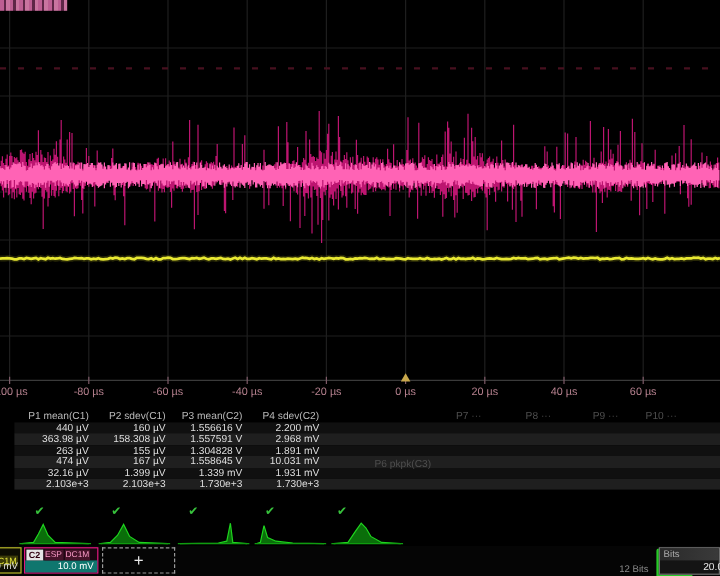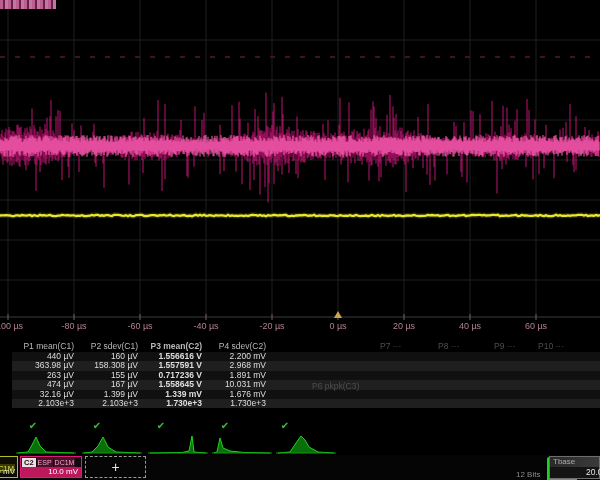--- a/index.html
+++ b/index.html
@@ -26,21 +26,21 @@
   #bottombar{position:absolute;left:0;top:455px;width:600px;height:25px;background:#050505;}
   .descbox{position:absolute;top:1px;height:22px;box-sizing:border-box;}
   #c1-box{left:-46px;width:64px;border:1px solid #b8b82a;background:#0d0d03;}
   #c1-box .r1{height:10px;text-align:right;padding-right:2px;}
   #c1-box .r1 span{font-size:7.5px;color:#e4e43c;background:#3a3a08;padding:0 1px;line-height:9px;display:inline-block;}
   #c1-box .r2{height:10px;font-size:8px;color:#e0e0e0;text-align:right;padding-right:2px;line-height:10px;}
   #c2-box{left:20px;width:62px;border:1px solid #e0187f;background:#16060f;}
   #c2-box .r1{height:10px;display:flex;gap:1px;align-items:center;padding-left:1px;}
   #c2-box .c2tag{background:#e5e5e5;color:#30000f;font-weight:bold;font-size:7.5px;padding:0 2px;line-height:9px;}
   #c2-box .mini{color:#ff9ecb;background:#451329;font-size:7px;padding:0 1px;line-height:9px;}
-  #c2-box .r2{height:10px;background:#be185d;color:#fff;font-size:8px;text-align:right;
+  #c2-box .r2{height:10px;background:#0f766e;color:#fff;font-size:8px;text-align:right;
               padding-right:3px;line-height:10px;}
   #add-box{left:85px;width:61px;border:1px dashed #9a9a9a;background:transparent;
            color:#e8e8e8;font-size:14px;text-align:center;line-height:21px;}
   #hd-badge{position:absolute;left:547px;top:2px;width:30px;height:29px;background:#27cb27;
             color:#043304;font-weight:bold;font-size:8.5px;text-align:center;line-height:11px;border-radius:2px;}
   #bits{position:absolute;left:516px;top:15px;font-size:8px;color:#8a8a8a;}
   #tbase-box{position:absolute;left:549px;top:1px;width:51px;height:23px;border:1px solid #6e6e6e;
              background:#141414;box-sizing:border-box;}
   #tbase-box .r1{height:10px;font-size:8px;color:#ababab;padding-left:3px;line-height:10px;
                  background:linear-gradient(90deg,#2a2a2a,#3a3a3a);}
@@ -115,36 +115,36 @@
       </div>
       <div class="mcol" style="left: 68px;">
         <div class="hdr">P2 sdev(C1)</div>
         <div class="cell">160 µV</div>
         <div class="cell">158.308 µV</div>
         <div class="cell">155 µV</div>
         <div class="cell">167 µV</div>
         <div class="cell">1.399 µV</div>
         <div class="cell">2.103e+3</div>
       </div>
-      <div class="mcol" style="left: 132px; font-weight: bold;">
+      <div class="mcol" style="left: 132px;">
         <div class="hdr">P3 mean(C2)</div>
         <div class="cell">1.556616 V</div>
         <div class="cell">1.557591 V</div>
-        <div class="cell">0.717236 V</div>
+        <div class="cell">1.304828 V</div>
         <div class="cell">1.558645 V</div>
         <div class="cell">1.339 mV</div>
         <div class="cell">1.730e+3</div>
       </div>
       <div class="mcol" style="left: 196px;">
         <div class="hdr">P4 sdev(C2)</div>
         <div class="cell">2.200 mV</div>
         <div class="cell">2.968 mV</div>
         <div class="cell">1.891 mV</div>
         <div class="cell">10.031 mV</div>
-        <div class="cell">1.676 mV</div>
+        <div class="cell">1.931 mV</div>
         <div class="cell">1.730e+3</div>
       </div>
       <div class="dimhdr" style="left: 300px; margin-top: 40px;">P6 pkpk(C3)</div>
       <div class="dimhdr" style="left: 368px;">P7 ···</div>
       <div class="dimhdr" style="left: 426px;">P8 ···</div>
       <div class="dimhdr" style="left: 482px;">P9 ···</div>
       <div class="dimhdr" style="left: 526px;">P10 ···</div>
       <div class="dimhdr" style="left: 590px;">P</div>
     </div>
 
@@ -196,17 +196,17 @@
     </div>
 
     <div id="add-box" class="descbox">
       <span>+</span>
     </div>
 
     <div id="hd-badge">HD</div>
     <div id="bits">12 Bits</div>
 
     <div id="tbase-box">
-      <div class="r1">Tbase</div>
+      <div class="r1">Bits</div>
       <div class="r2">20.0</div>
     </div>
   </div>
 </div>
 
 </body></html>

